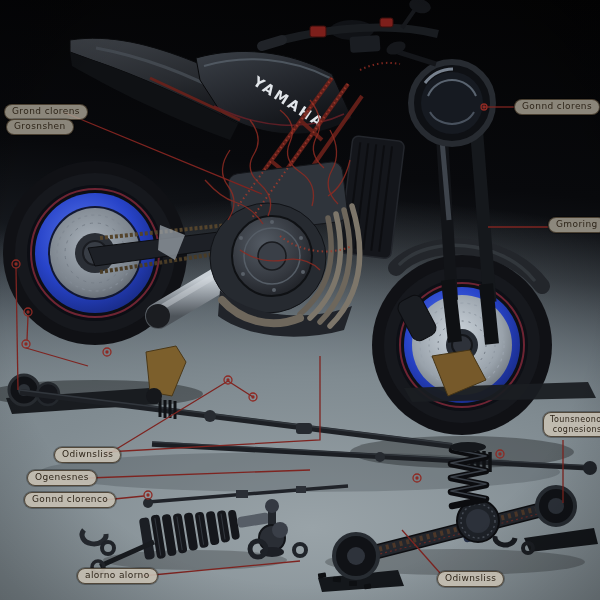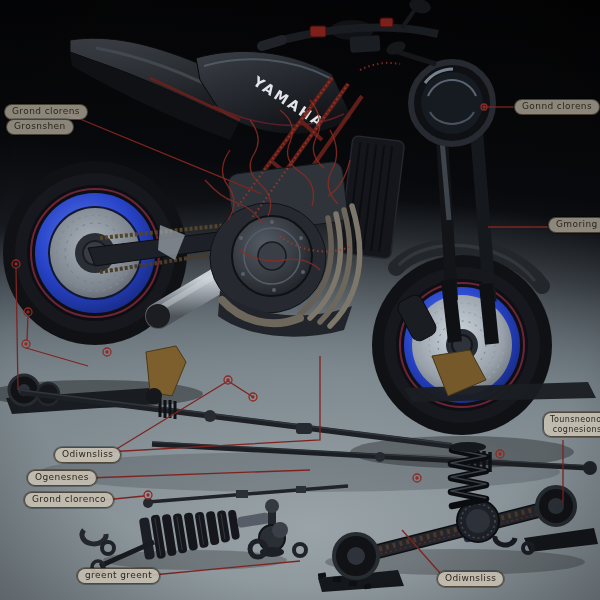--- a/index.html
+++ b/index.html
@@ -414,17 +414,17 @@
 <div class="callout dim" style="left:4px;top:104px">Grond clorens</div>
 <div class="callout dim" style="left:6px;top:119px">Grosnshen</div>
 <div class="callout dim" style="left:514px;top:99px">Gonnd clorens</div>
 <div class="callout dim" style="left:548px;top:217px">Gmoring</div>
 <div class="callout two-line" style="left:543px;top:412px">
   <span>Tounsneonol</span>
   <span>cognesions</span>
 </div>
 <div class="callout" style="left:54px;top:447px">Odiwnsliss</div>
 <div class="callout" style="left:27px;top:470px">Ogenesnes</div>
-<div class="callout" style="left:24px;top:492px">Grond clorenco</div>
-<div class="callout" style="left:77px;top:568px">greent greent</div>
+<div class="callout" style="left:24px;top:492px">Gonnd clorenco</div>
+<div class="callout" style="left:77px;top:568px">alorno alorno</div>
 <div class="callout" style="left:437px;top:571px">Odiwnsliss</div>
 
 </div>
 
 </body></html>

